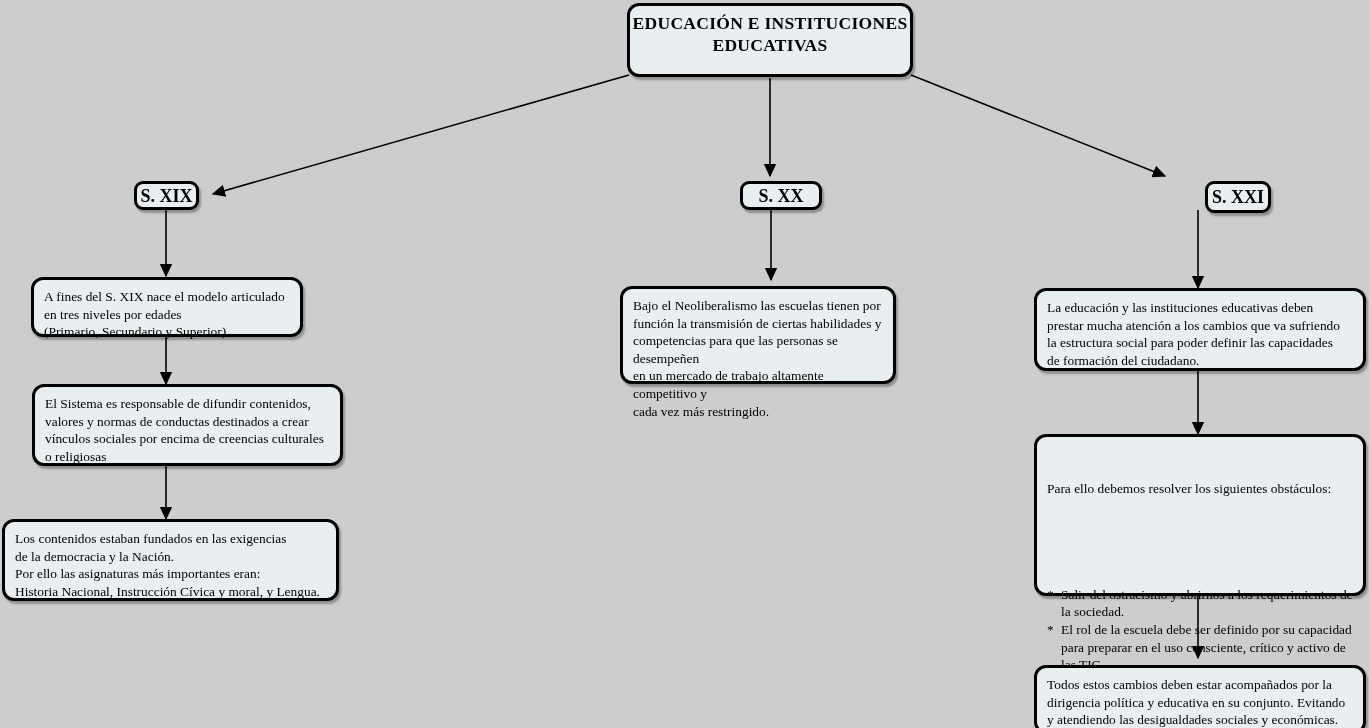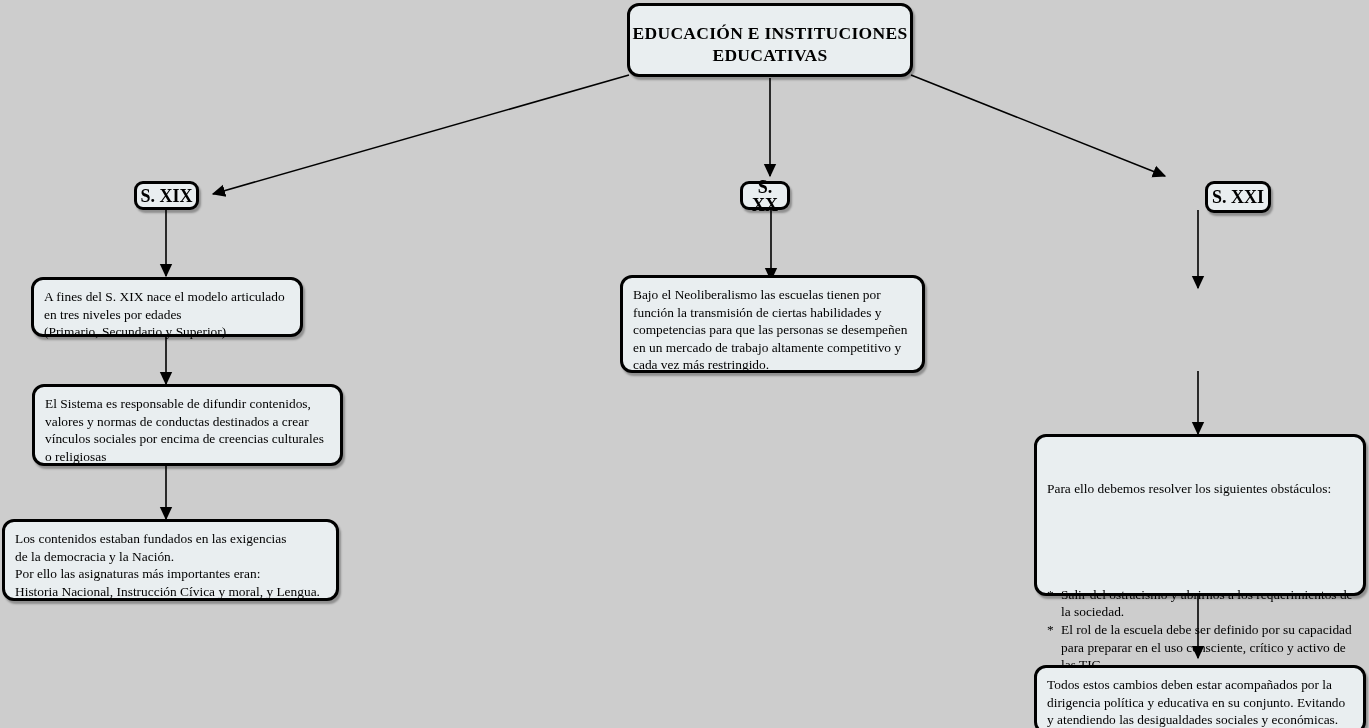--- a/index.html
+++ b/index.html
@@ -36,21 +36,21 @@
     box-shadow: 2px 3px 2px rgba(0,0,0,0.30);
     color: #000000;
     z-index: 2;
   }
   .node-title {
     text-align: center;
     font-weight: bold;
     font-size: 17.5px;
     line-height: 22px;
     letter-spacing: 0.3px;
-    padding-top: 16px;
+    padding-top: 6px;
   }
   .node-chip {
     text-align: center;
     font-weight: bold;
     font-size: 18px;
     line-height: 1;
     border-radius: 9px;
     display: flex;
     align-items: center;
     justify-content: center;
@@ -124,30 +124,34 @@
   <div class="node node-text" style="left:13px; top:384px; width:311px; height:82px;margin-left:19px;">El Sistema es responsable de difundir contenidos,
 valores y normas de conductas destinados a crear
 vínculos sociales por encima de creencias culturales
 o religiosas</div>
 
   <div class="node node-text" style="left:2px; top:519px; width:337px; height:82px;">Los contenidos estaban fundados en las exigencias
 de la democracia y la Nación.
 Por ello las asignaturas más importantes eran:
 Historia Nacional, Instrucción Cívica y moral, y Lengua.</div>
 
-  <div class="node node-chip" style="left:740px; top:181px; width:50px; height:29px;">S. XX</div>
+  <div class="node node-chip" style="left:740px; top:181px; width:82px; height:29px;">S. XX</div>
 
-  <div class="node node-text" style="left:620px; top:275px; width:305px; height:98px;">Bajo el Neoliberalismo las escuelas tienen por
+  <div class="node node-text" style="left:620px; top:286px; width:276px; height:98px;">Bajo el Neoliberalismo las escuelas tienen por
 función la transmisión de ciertas habilidades y
 competencias para que las personas se desempeñen
 en un mercado de trabajo altamente competitivo y
 cada vez más restringido.</div>
 
   <div class="node node-chip" style="left:1165px; top:181px; width:66px; height:32px;margin-left:40px;">S. XXI</div>
 
+  <div class="node node-text" style="left:1034px; top:288px; width:332px; height:83px;">La educación y las instituciones educativas deben
+prestar mucha atención a los cambios que va sufriendo
+la estructura social para poder definir las capacidades
+de formación del ciudadano.</div>
 
   <div class="node node-text tight" style="left:1034px; top:434px; width:332px; height:162px;">
     <div>Para ello debemos resolver los siguientes obstáculos:</div>
     <div class="intro-gap"></div>
     <ul class="bullet-list" id="obstacles-list"><li><span class="star">*</span><span>Salir del ostracismo y abrirnos a los requerimientos de
 la sociedad.</span></li><li><span class="star">*</span><span>El rol de la escuela debe ser definido por su capacidad
 para preparar en el uso consciente, crítico y activo de
 las TIC.</span></li><li><span class="star">*</span><span>La educación debe tener un carácter democrático e
 integrador.</span></li></ul>
   </div>

